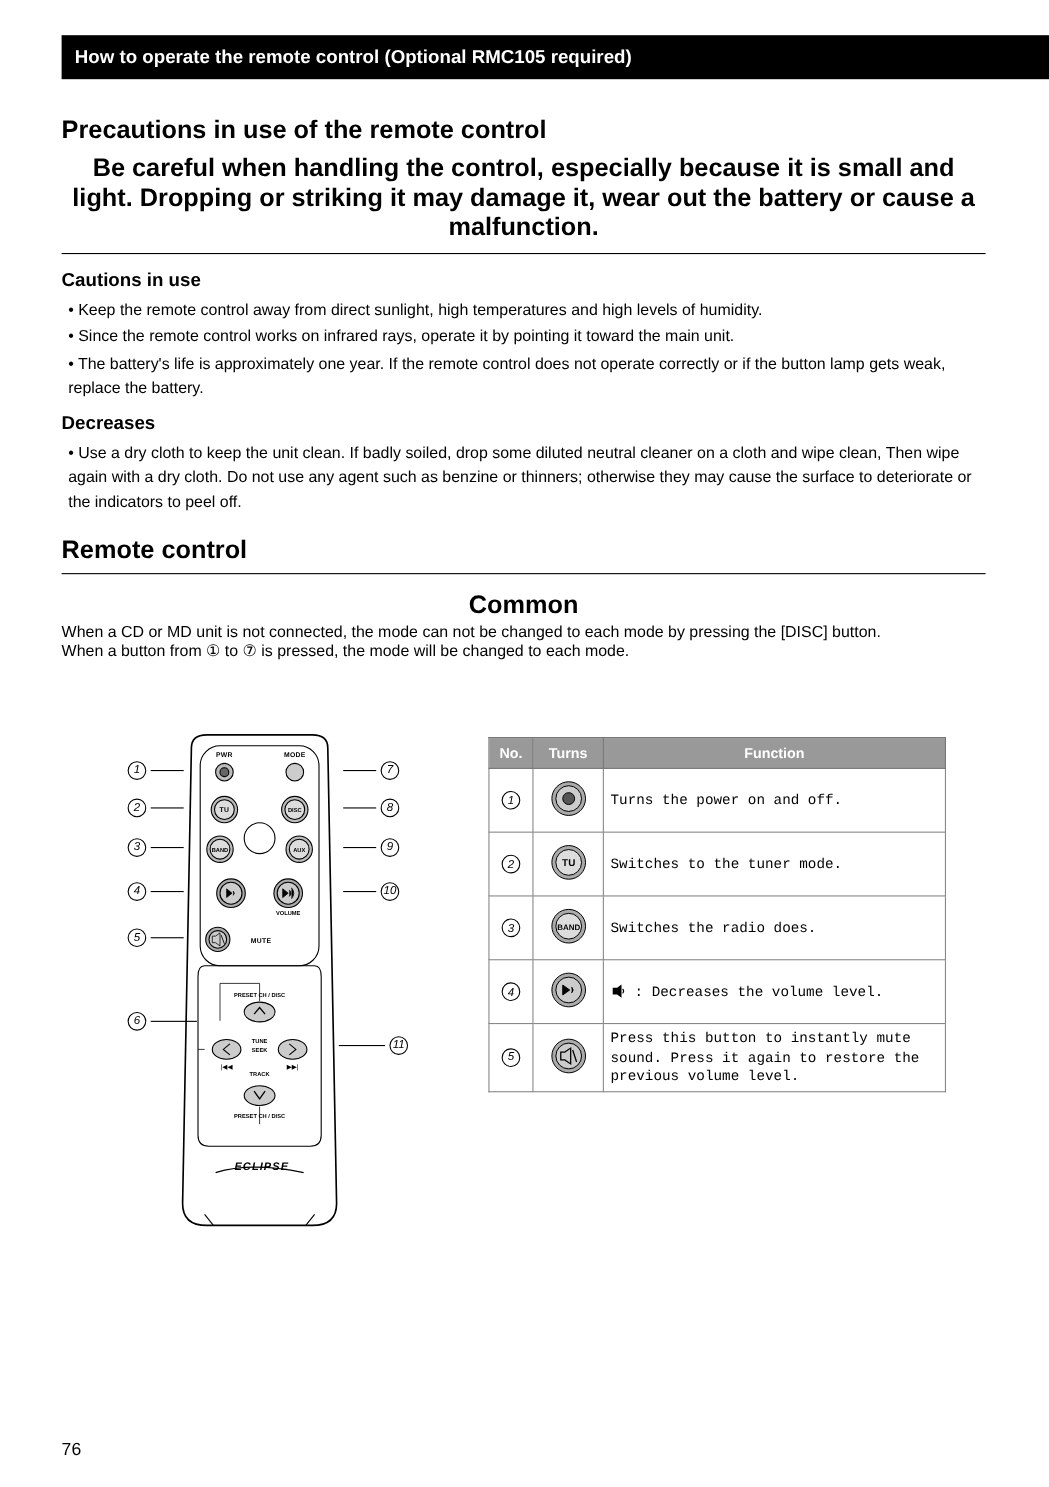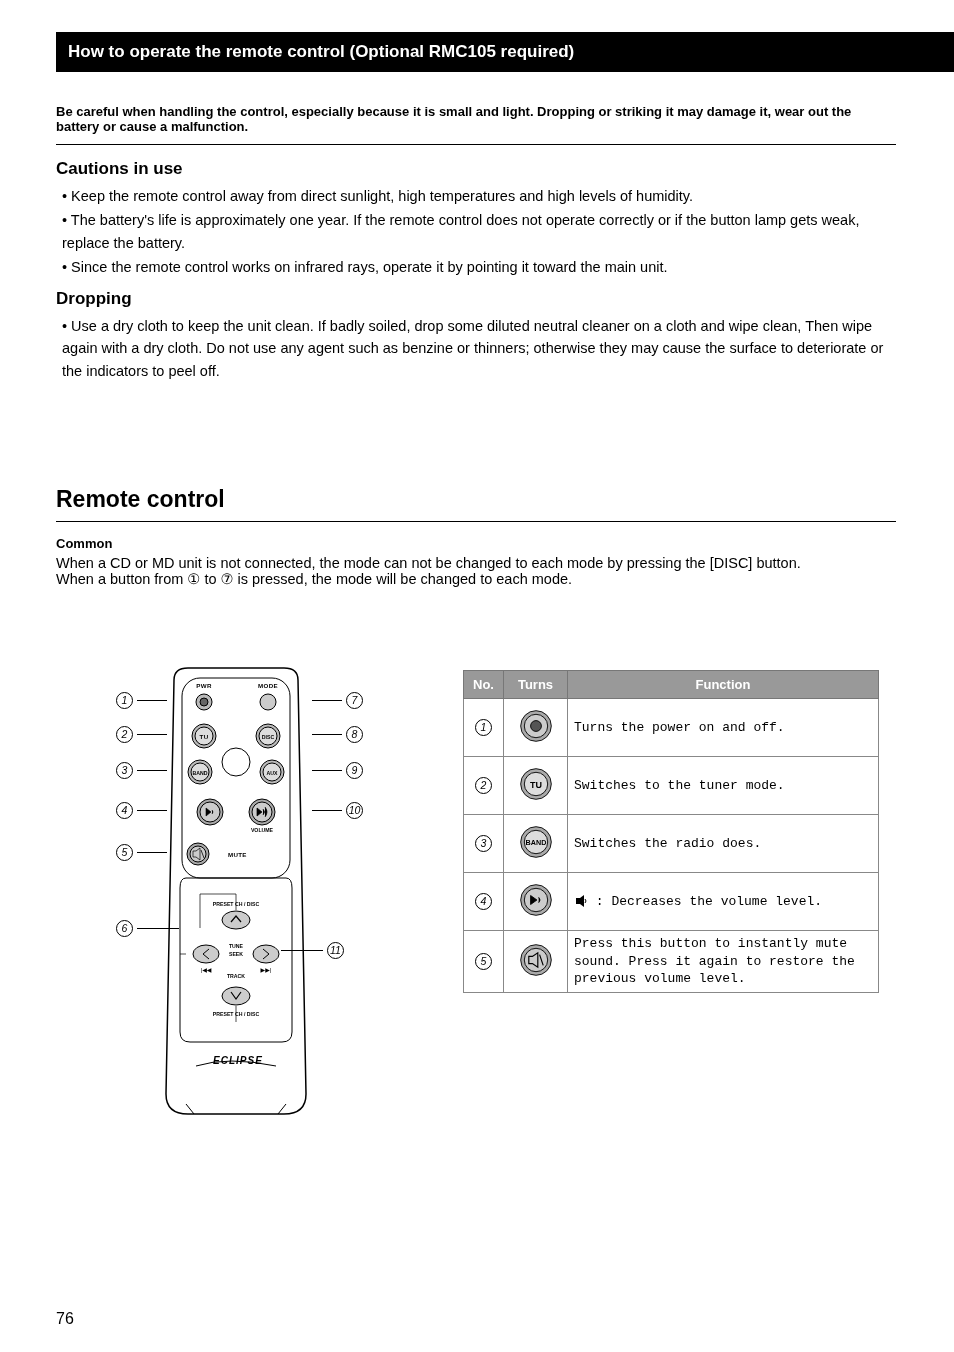--- a/index.html
+++ b/index.html
@@ -26,23 +26,24 @@
   .section1 {
     position: absolute;
     top: 104px; left: 56px; width: 840px;
   }
   .section-title {
     font-size: 23px;
     font-weight: bold;
     margin-bottom: 8px;
   }
   .subtitle {
-    font-size: 13px;
+    font-size: 23px;
     font-weight: bold;
     margin-bottom: 10px;
+    text-align: center;
   }
   .hr {
     border: none;
     border-top: 1px solid #000;
     margin: 6px 0 14px 0;
   }
   .sub-head {
     font-size: 17px;
     font-weight: bold;
     margin: 4px 0 6px 0;
@@ -87,21 +88,21 @@
     line-height: 1;
   }
   .leader-line {
     width: 30px; height: 1px; background: #000;
   }
   .leader-line-long {
     width: 42px; height: 1px; background: #000;
   }
   .table-area {
     position: absolute;
-    top: 670px; left: 463px;
+    top: 670px; left: 444px;
     width: 416px;
   }
   table.btable {
     border-collapse: collapse;
     width: 100%;
     font-size: 13px;
   }
   table.btable th {
     background: #999;
     color: #fff;
@@ -156,29 +157,30 @@
   }
 </style>
 </head>
 <body>
 
 <div class="header-bar">
   <span>How to operate the remote control (Optional RMC105 required)</span>
 </div>
 
 <div class="section1">
+  <div class="section-title">Precautions in use of the remote control</div>
   <div class="subtitle">Be careful when handling the control, especially because it is small and light. Dropping or striking it may damage it, wear out the battery or cause a malfunction.</div>
   <hr class="hr">
   <div class="sub-head">Cautions in use</div>
   <div class="bullets">
     <p>• Keep the remote control away from direct sunlight, high temperatures and high levels of humidity.</p>
+    <p>• Since the remote control works on infrared rays, operate it by pointing it toward the main unit.</p>
     <p>• The battery's life is approximately one year. If the remote control does not operate correctly or if the button lamp gets weak, replace the battery.</p>
-    <p>• Since the remote control works on infrared rays, operate it by pointing it toward the main unit.</p>
-  </div>
-  <div class="sub-head">Dropping</div>
+  </div>
+  <div class="sub-head">Decreases</div>
   <div class="bullets">
     <p>• Use a dry cloth to keep the unit clean. If badly soiled, drop some diluted neutral cleaner on a cloth and wipe clean, Then wipe again with a dry cloth. Do not use any agent such as benzine or thinners; otherwise they may cause the surface to deteriorate or the indicators to peel off.</p>
   </div>
 </div>
 
 <div class="section2">
   <div class="section-title">Remote control</div>
   <hr class="hr">
   <div class="subtitle" style="margin-bottom:4px;">Common</div>
   <p style="font-size:14.5px;">When a CD or MD unit is not connected, the mode can not be changed to each mode by pressing the [DISC] button.</p>
@@ -306,21 +308,21 @@
     <span class="circle-num">8</span>
   </div>
   <div class="leader-label" style="top:120px; left:256px;">
     <span class="leader-line"></span>
     <span class="circle-num">9</span>
   </div>
   <div class="leader-label" style="top:160px; left:256px;">
     <span class="leader-line"></span>
     <span class="circle-num">10</span>
   </div>
-  <div class="leader-label" style="top:300px; left:225px;">
+  <div class="leader-label" style="top:300px; left:252px;">
     <span class="leader-line-long"></span>
     <span class="circle-num">11</span>
   </div>
 </div>
 
 <div class="table-area">
   <table class="btable">
     <thead>
       <tr>
         <th>No.</th>

